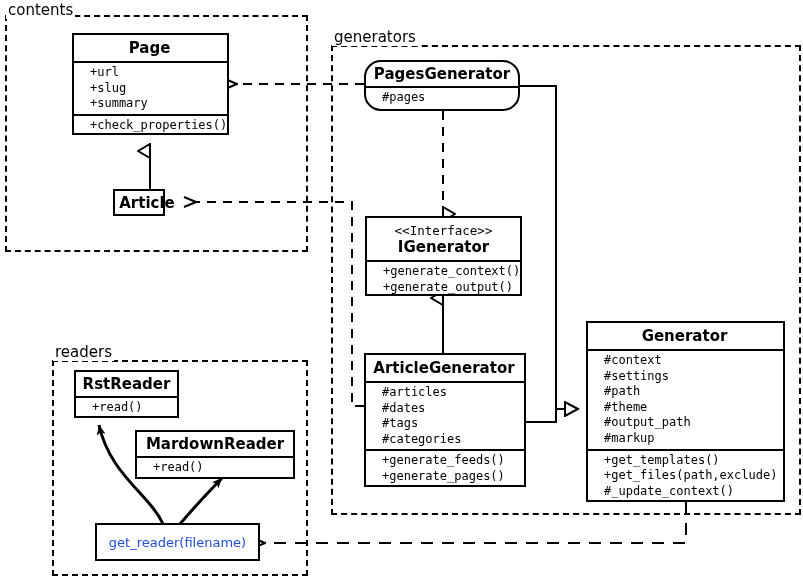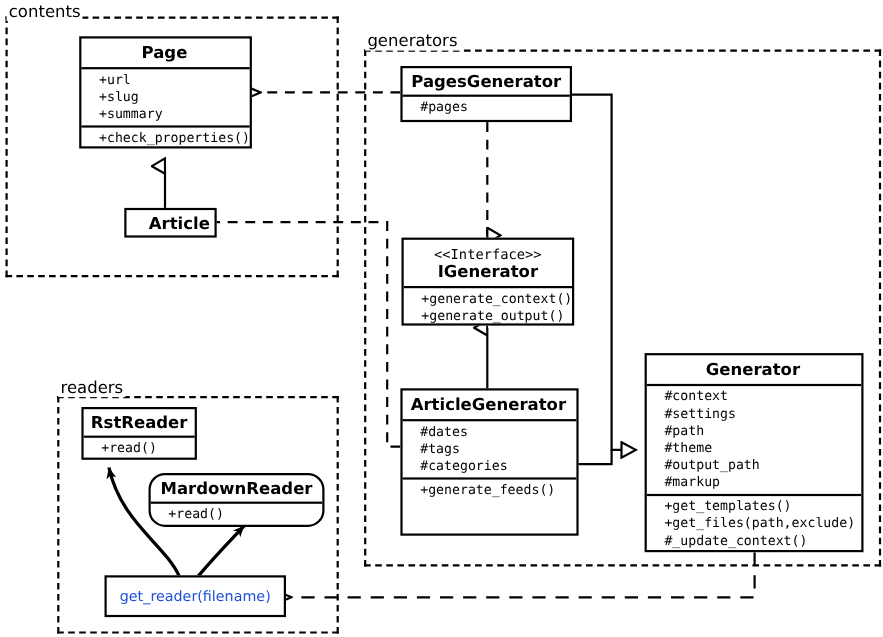--- a/index.html
+++ b/index.html
@@ -161,51 +161,53 @@
     <div class="uml-compartment uml-sep">
       <div>+url</div>
       <div>+slug</div>
       <div>+summary</div>
     </div>
     <div class="uml-compartment uml-sep">
       <div>+check_properties()</div>
     </div>
   </div>
 
-  <div class="uml-class" style="left:113px; top:189px; width:84px; height:27px; display:flex; align-items:center; justify-content:center;padding-left:16px;">
+  <div class="uml-class" style="left:113px; top:189px; width:52px; height:27px; display:flex; align-items:center; justify-content:center;padding-left:16px;">
     <div class="uml-name" style="padding:0;">Article</div>
   </div>
 
-  <div class="uml-class" style="left:364px; top:60px; width:156px; height:51px;">
+  <div class="uml-class" style="left:364px; top:60px; width:156px; height:51px;border-radius:17px;">
     <div class="uml-name" style="padding:3px 6px;">PagesGenerator</div>
     <div class="uml-compartment uml-sep">
       <div>#pages</div>
     </div>
   </div>
 
   <div class="uml-class" style="left:365px; top:216px; width:157px; height:80px;">
     <div class="uml-name" style="padding:3px 4px 4px;">
       <span class="uml-stereo">&lt;&lt;Interface&gt;&gt;</span>
       <span>IGenerator</span>
     </div>
     <div class="uml-compartment uml-sep">
       <div>+generate_context()</div>
       <div>+generate_output()</div>
     </div>
   </div>
 
   <div class="uml-class" style="left:364px; top:353px; width:162px; height:134px;">
     <div class="uml-name">ArticleGenerator</div>
     <div class="uml-compartment uml-sep">
+      <div>#articles</div>
       <div>#dates</div>
       <div>#tags</div>
       <div>#categories</div>
     </div>
     <div class="uml-compartment uml-sep">
       <div>+generate_feeds()</div>
+      <div>+generate_pages()</div>
     </div>
   </div>
 
   <div class="uml-class" style="left:586px; top:321px; width:199px; height:181px;">
     <div class="uml-name">Generator</div>
     <div class="uml-compartment uml-sep">
       <div>#context</div>
       <div>#settings</div>
       <div>#path</div>
       <div>#theme</div>
@@ -219,21 +221,21 @@
     </div>
   </div>
 
   <div class="uml-class" style="left:74px; top:370px; width:105px; height:48px;">
     <div class="uml-name" style="padding:3px 6px;">RstReader</div>
     <div class="uml-compartment uml-sep">
       <div>+read()</div>
     </div>
   </div>
 
-  <div class="uml-class" style="left:135px; top:430px; width:160px; height:49px;border-radius:15px;">
+  <div class="uml-class" style="left:135px; top:430px; width:160px; height:49px;">
     <div class="uml-name" style="padding:3px 6px;">MardownReader</div>
     <div class="uml-compartment uml-sep">
       <div>+read()</div>
     </div>
   </div>
 
   <div class="func-box" style="left:95px; top:523px; width:165px; height:38px;">
     <span class="func-label">get_reader(filename)</span>
   </div>
 

